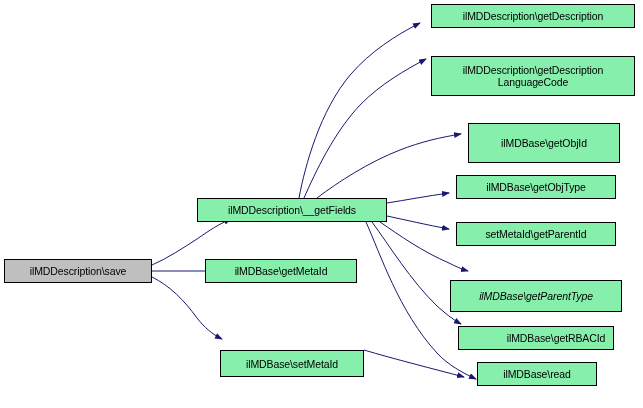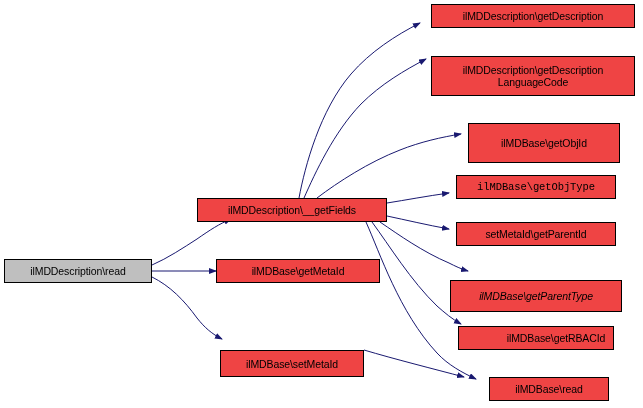--- a/index.html
+++ b/index.html
@@ -22,21 +22,21 @@
     position: absolute;
     left: 0;
     top: 0;
     width: 643px;
     height: 408px;
   }
   .node {
     position: absolute;
     box-sizing: border-box;
     border: 1px solid #000000;
-    background: #ef4444;
+    background: #86efac;
     color: #000000;
     font-size: 10.5px;
     line-height: 12px;
     text-align: center;
     display: flex;
     align-items: center;
     justify-content: center;
     white-space: pre-line;
     letter-spacing: -0.1px;
   }
@@ -63,27 +63,27 @@
         <path d="M317,198 C338,182 369,162 400,150 C420,142 442,137 461,134" marker-end="url(#arrow)"></path>
         <path d="M387,203 C406,200 427,196 449,193" marker-end="url(#arrow)"></path>
         <path d="M387,216 C406,220 427,225 449,229" marker-end="url(#arrow)"></path>
         <path d="M380,222 C399,235 423,252 449,263 C455,266 461,269 468,271" marker-end="url(#arrow)"></path>
         <path d="M372,222 C389,245 411,281 437,306 C445,313 452,319 461,324" marker-end="url(#arrow)"></path>
         <path d="M366,222 C380,253 399,312 437,353 C448,365 463,373 476,379" marker-end="url(#arrow)"></path>
         <path d="M364,350 C394,359 434,369 464,377" marker-end="url(#arrow)"></path>
       </g>
   </svg>
   <div id="node-layer">
-      <div class="node root" style="left: 4px; top: 259px; width: 148px; height: 24px;">ilMDDescription\read</div>
+      <div class="node root" style="left: 4px; top: 259px; width: 148px; height: 24px;">ilMDDescription\save</div>
       <div class="node" style="left: 197px; top: 198px; width: 190px; height: 24px; text-align: right;">ilMDDescription\__getFields</div>
-      <div class="node" style="left: 216px; top: 259px; width: 164px; height: 24px;">ilMDBase\getMetaId</div>
+      <div class="node" style="left: 205px; top: 259px; width: 152px; height: 24px;">ilMDBase\getMetaId</div>
       <div class="node" style="left: 220px; top: 350px; width: 144px; height: 27px;">ilMDBase\setMetaId</div>
       <div class="node" style="left: 431px; top: 4px; width: 204px; height: 24px;">ilMDDescription\getDescription</div>
       <div class="node" style="left: 431px; top: 56px; width: 204px; height: 40px;">ilMDDescription\getDescription
 LanguageCode</div>
       <div class="node" style="left: 468px; top: 123px; width: 152px; height: 40px;">ilMDBase\getObjId</div>
-      <div class="node" style="left: 456px; top: 175px; width: 160px; height: 24px; font-family: Liberation Mono, monospace;">ilMDBase\getObjType</div>
+      <div class="node" style="left: 456px; top: 175px; width: 160px; height: 24px;">ilMDBase\getObjType</div>
       <div class="node" style="left: 456px; top: 222px; width: 160px; height: 24px;">setMetaId\getParentId</div>
       <div class="node" style="left: 450px; top: 280px; width: 172px; height: 32px; font-style: italic;">ilMDBase\getParentType</div>
       <div class="node" style="left: 458px; top: 326px; width: 156px; height: 24px; padding-left: 40px;">ilMDBase\getRBACId</div>
-      <div class="node" style="left: 477px; top: 377px; width: 120px; height: 24px; margin-left: 12px;">ilMDBase\read</div>
+      <div class="node" style="left: 477px; top: 362px; width: 120px; height: 24px;">ilMDBase\read</div>
     </div>
 </div>
 
 </body></html>

